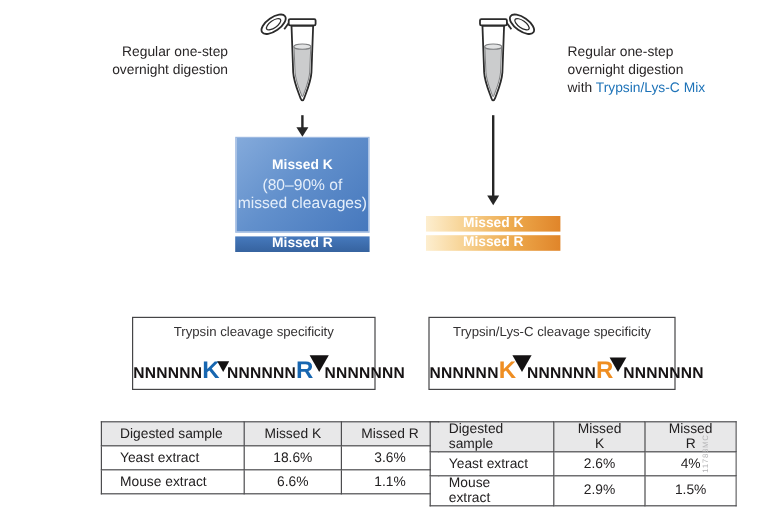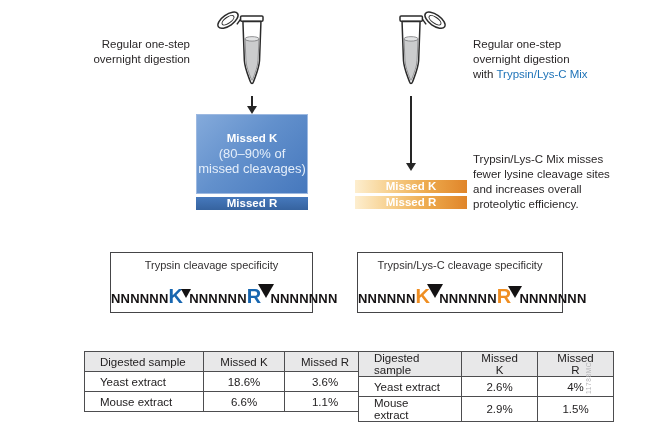--- a/index.html
+++ b/index.html
@@ -42,21 +42,21 @@
                color:#fff;font-size:11.5px;font-weight:bold;text-align:center;line-height:13px;}
 
   
   .obar{position:absolute;left:355px;width:112px;height:13px;color:#fff;font-size:11.5px;
         font-weight:bold;text-align:center;line-height:13px;
         background:linear-gradient(90deg,#fdeecf 0%,#f7d190 30%,#eda94c 65%,#e0852a 100%);}
   .obar-k{top:180px;}
   .obar-r{top:196px;}
 
   
-  .spec{position:absolute;top:252px;height:61px;box-sizing:border-box;border:1px solid #454547;background:#fff;}
+  .spec{position:absolute;top:264px;height:61px;box-sizing:border-box;border:1px solid #454547;background:#fff;}
   .spec-left{left:110px;width:203px;}
   .spec-right{left:357px;width:206px;}
   .spec-title{font-size:11px;text-align:center;margin-top:6px;color:#333132;}
   .seq{position:absolute;left:0;right:0;bottom:6px;text-align:right;white-space:nowrap;
        font-weight:bold;font-size:13px;letter-spacing:0.2px;color:#161314;}
   .res{font-size:20px;line-height:0;}
   .res-blue{color:#1766b0;}
   .res-orange{color:#ef8e22;}
   .tri{display:inline-block;width:0;height:0;border-style:solid;
        border-color:#141213 transparent transparent transparent;}
@@ -130,24 +130,20 @@
       <div class="missed-sub">(80–90% of</div>
       <div class="missed-sub">missed cleavages)</div>
     </div>
     <div class="missed-rbar">Missed R</div>
   </div>
 
 
   <div class="obar obar-k">Missed K</div>
   <div class="obar obar-r">Missed R</div>
 
-  <div class="txt preline note-right">Trypsin/Lys-C Mix misses
-fewer lysine cleavage sites
-and increases overall
-proteolytic efficiency.</div>
 
   <div class="spec spec-left">
     <div class="spec-title">Trypsin cleavage specificity</div>
     <div class="seq"><span>NNNNNN</span><span class="res res-blue">K</span><span class="tri tri-sm"></span><span>NNNNNN</span><span class="res res-blue">R</span><span class="tri tri-lg"></span><span>NNNNNNN</span></div>
   </div>
 
   <div class="spec spec-right">
     <div class="spec-title">Trypsin/Lys-C cleavage specificity</div>
     <div class="seq"><span>NNNNNN</span><span class="res res-orange">K</span><span class="tri tri-lg"></span><span>NNNNNN</span><span class="res res-orange">R</span><span class="tri tri-md"></span><span>NNNNNNN</span></div>
   </div>

